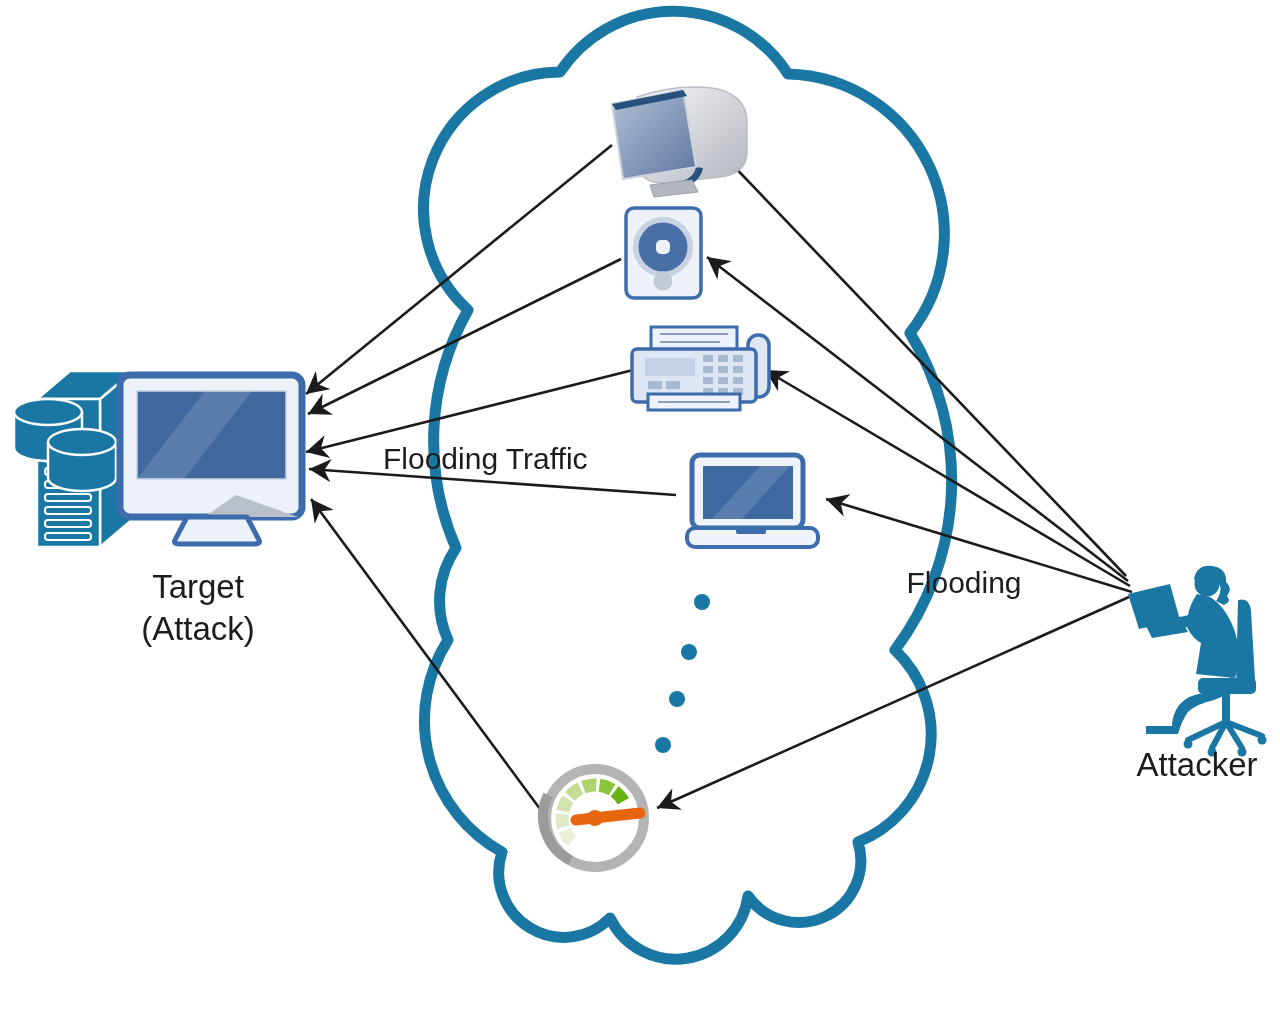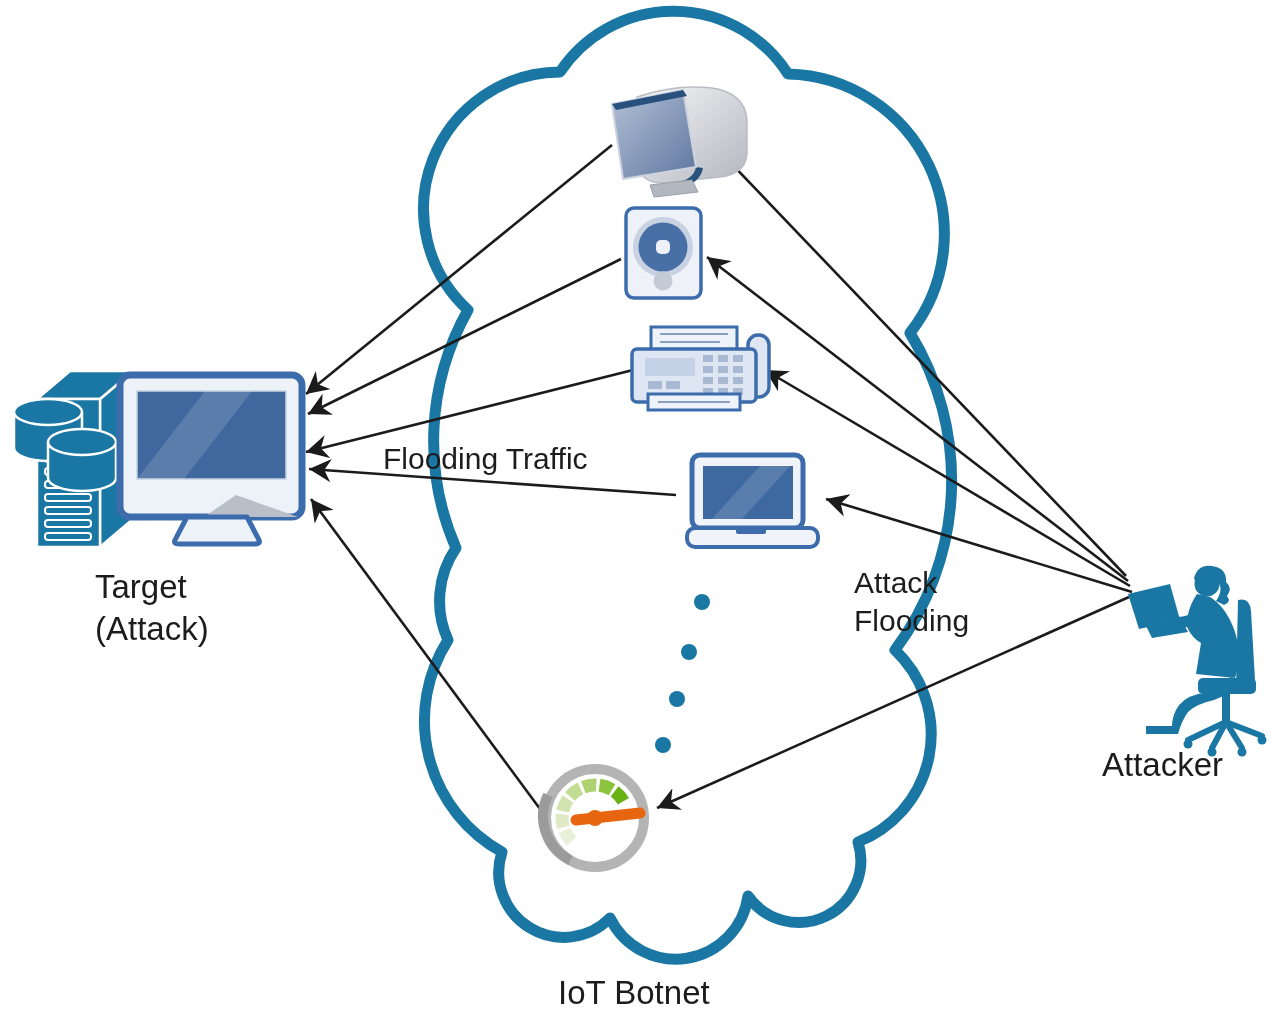--- a/index.html
+++ b/index.html
@@ -2,21 +2,21 @@
 <html><head>
 <meta charset="utf-8">
 <style>
   html,body{margin:0;padding:0;background:#ffffff;}
   .stage{
     position:relative;width:1280px;height:1018px;background:#ffffff;
     font-family:"Liberation Sans", sans-serif;overflow:hidden;
   }
   .stage svg{position:absolute;left:0;top:0;}
   .lbl{
-    position:absolute;color:#1c1c1c;text-align:left;
+    position:absolute;color:#1c1c1c;text-align:center;
     font-family:"Liberation Sans", sans-serif;
     white-space:nowrap;
   }
   .lbl-edge{font-size:30px;line-height:38px;}
   .lbl-node{font-size:33px;line-height:42px;}
 </style>
 </head>
 <body>
 
 <div class="stage">
@@ -191,26 +191,24 @@
     <circle cx="1188" cy="744" r="4.5"></circle>
     <circle cx="1212" cy="752" r="4.5"></circle>
     <circle cx="1242" cy="752" r="4.5"></circle>
     <circle cx="1262" cy="740" r="4.5"></circle>
   </g>
 </svg>
 
 <div class="lbl lbl-edge" style="left:383px;top:440px;text-align:center;">Flooding Traffic</div>
 
 <div class="lbl lbl-edge" style="left:854px;top:564px;width:220px;">
-  <div>Attack</div>
   <div>Flooding</div>
 </div>
 
 <div class="lbl lbl-node" style="left:95px;top:566px;width:206px;">
   <div>Target</div>
   <div>(Attack)</div>
 </div>
 
 <div class="lbl lbl-node" style="left:1102px;top:744px;width:190px;">Attacker</div>
 
-<div class="lbl lbl-node" style="left:558px;top:972px;width:230px;">IoT Botnet</div>
 
 </div>
 
 </body></html>

